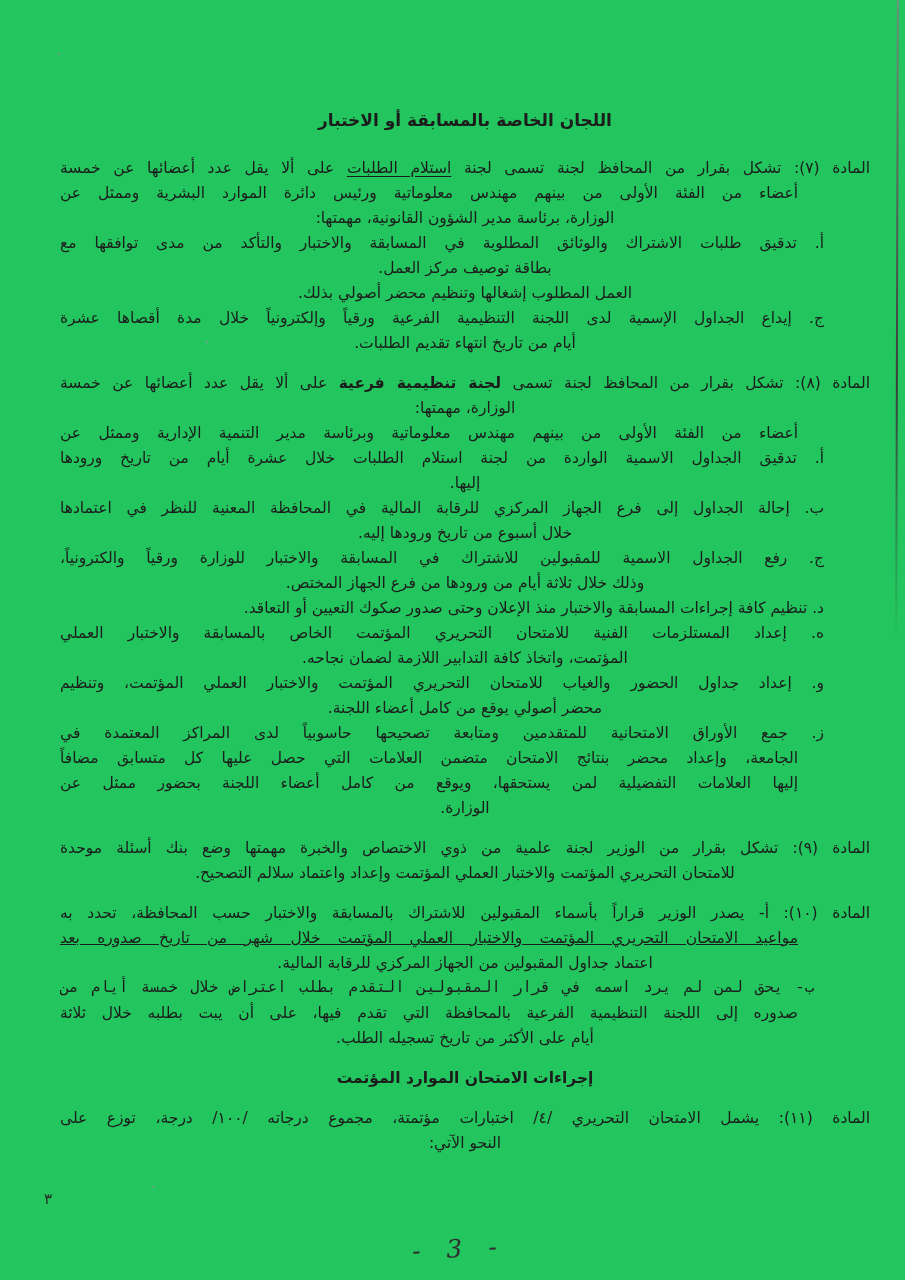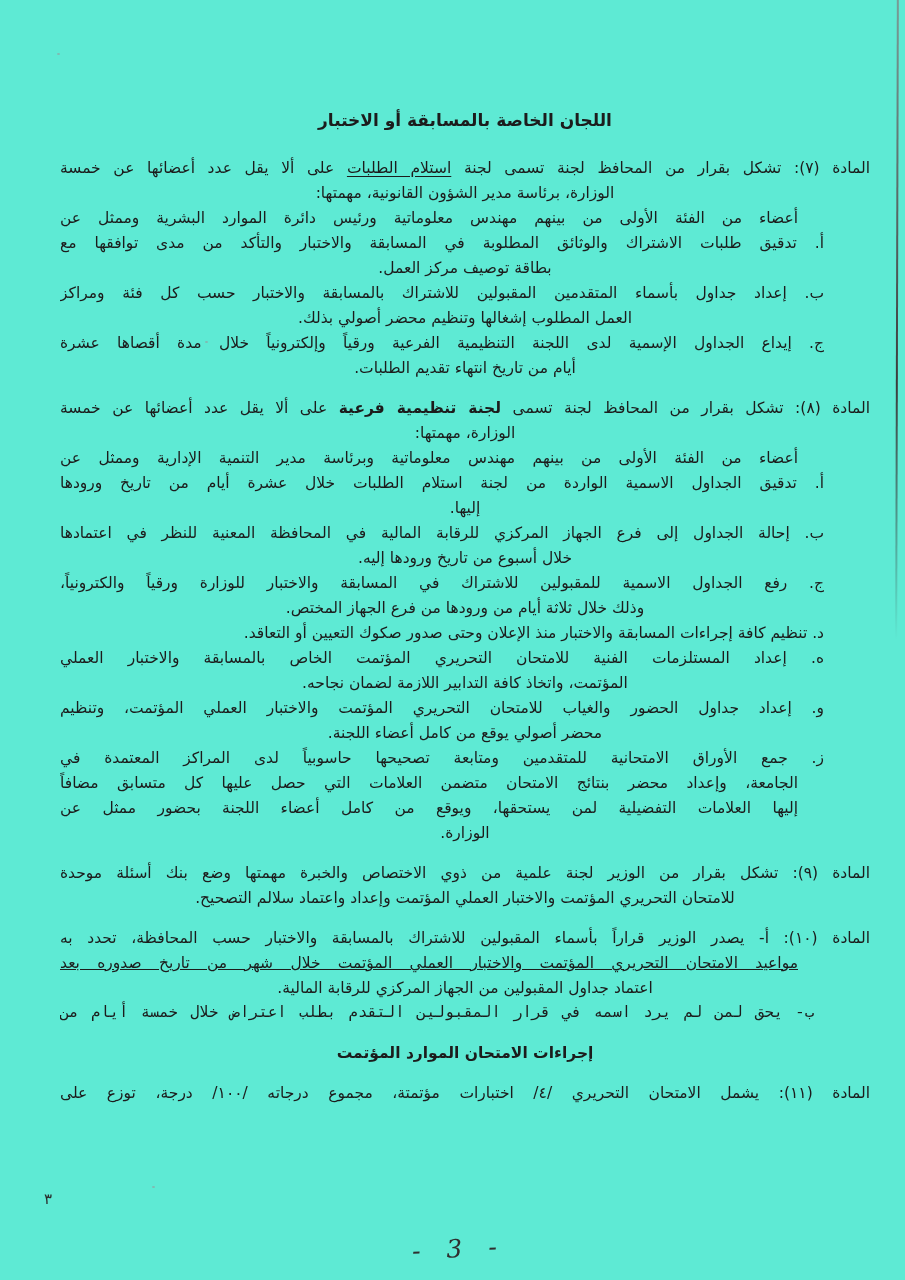--- a/index.html
+++ b/index.html
@@ -1,21 +1,21 @@
 <!DOCTYPE html>
 <html lang="ar" dir="rtl"><head>
 <meta charset="utf-8">
 <style>
   html, body { margin: 0; padding: 0; background: #e8e8e8; }
   .page {
     position: relative;
     width: 905px;
     height: 1280px;
     margin: 0 auto;
-    background: #5eead4;
+    background: #22c55e;
     overflow: hidden;
     direction: rtl;
     font-family: "DejaVu Sans", sans-serif;
     color: #1c1c1c;
   }
   .doc-title {
     position: absolute;
     top: 108px;
     right: 35px;
     width: 810px;
@@ -92,25 +92,24 @@
 
   <div class="speck" style="top:53px;  left:57px;"></div>
   <div class="speck" style="top:341px; left:205px;"></div>
   <div class="speck" style="top:1186px;left:152px;"></div>
 
   <div class="doc-title">اللجان الخاصة بالمسابقة أو الاختبار</div>
 
   <div class="doc-body">
       <div class="block">
         <div class="line a-full"><span>المادة (٧): تشكل بقرار من المحافظ لجنة تسمى لجنة </span><span class="seg-u">استلام الطلبات</span><span> على ألا يقل عدد أعضائها عن خمسة</span></div>
+        <div class="line a-full" style="padding-right: 72px;"><span>أعضاء من الفئة الأولى من بينهم مهندس معلوماتية ورئيس دائرة الموارد البشرية وممثل عن</span></div>
         <div class="line a-center"><span>الوزارة، برئاسة مدير الشؤون القانونية، مهمتها:</span></div>
-        <div class="line a-full" style="padding-right: 72px;"><span>أعضاء من الفئة الأولى من بينهم مهندس معلوماتية ورئيس دائرة الموارد البشرية وممثل عن</span></div>
         <div class="line a-full" style="padding-right: 46px;"><span>أ.  تدقيق طلبات الاشتراك والوثائق المطلوبة في المسابقة والاختبار والتأكد من مدى توافقها مع</span></div>
         <div class="line a-center"><span>بطاقة توصيف مركز العمل.</span></div>
-        <div class="line a-full" style="padding-right: 46px;"><span>ب. إعداد جداول بأسماء المتقدمين المقبولين للاشتراك بالمسابقة والاختبار حسب كل فئة ومراكز</span></div>
         <div class="line a-center"><span>العمل المطلوب إشغالها وتنظيم محضر أصولي بذلك.</span></div>
         <div class="line a-full" style="padding-right: 46px;"><span>ج. إيداع الجداول الإسمية لدى اللجنة التنظيمية الفرعية ورقياً وإلكترونياً خلال مدة أقصاها عشرة</span></div>
         <div class="line a-center"><span>أيام من تاريخ انتهاء تقديم الطلبات.</span></div>
       </div>
       <div class="block">
         <div class="line a-full"><span>المادة (٨): تشكل بقرار من المحافظ لجنة تسمى </span><span class="seg-b">لجنة تنظيمية فرعية</span><span> على ألا يقل عدد أعضائها عن خمسة</span></div>
         <div class="line a-center"><span>الوزارة، مهمتها:</span></div>
         <div class="line a-full" style="padding-right: 72px;"><span>أعضاء من الفئة الأولى من بينهم مهندس معلوماتية وبرئاسة مدير التنمية الإدارية وممثل عن</span></div>
         <div class="line a-full" style="padding-right: 46px;"><span>أ.  تدقيق الجداول الاسمية الواردة من لجنة استلام الطلبات خلال عشرة أيام من تاريخ ورودها</span></div>
         <div class="line a-center"><span>إليها.</span></div>
@@ -130,26 +129,29 @@
       </div>
       <div class="block">
         <div class="line a-full"><span>المادة (٩): تشكل بقرار من الوزير لجنة علمية من ذوي الاختصاص والخبرة مهمتها وضع بنك أسئلة موحدة</span></div>
         <div class="line a-center"><span>للامتحان التحريري المؤتمت والاختبار العملي المؤتمت وإعداد واعتماد سلالم التصحيح.</span></div>
       </div>
       <div class="block">
         <div class="line a-full"><span>المادة (١٠): أ- يصدر الوزير قراراً بأسماء المقبولين للاشتراك بالمسابقة والاختبار حسب المحافظة، تحدد به</span></div>
         <div class="line a-full" style="padding-right: 72px; text-decoration: underline;"><span>مواعيد الامتحان التحريري المؤتمت والاختبار العملي المؤتمت خلال شهر من تاريخ صدوره بعد</span></div>
         <div class="line a-center"><span>اعتماد جداول المقبولين من الجهاز المركزي للرقابة المالية.</span></div>
         <div class="line a-full" style="padding-right: 56px; font-family: Liberation Mono, monospace;"><span>ب- يحق لمن لم يرد اسمه في قرار المقبولين التقدم بطلب اعتراض خلال خمسة أيام من تاريخ</span></div>
+        <div class="line a-full" style="padding-right: 72px;"><span>صدوره إلى اللجنة التنظيمية الفرعية بالمحافظة التي تقدم فيها، على أن يبت بطلبه خلال ثلاثة</span></div>
+        <div class="line a-center"><span>أيام على الأكثر من تاريخ تسجيله الطلب.</span></div>
       </div>
       <div class="block">
         <div class="line a-center"><span class="seg-b">إجراءات الامتحان الموارد المؤتمت</span></div>
       </div>
       <div class="block">
         <div class="line a-full"><span>المادة (١١): يشمل الامتحان التحريري /٤/ اختبارات مؤتمتة، مجموع درجاته /١٠٠/ درجة، توزع على</span></div>
+        <div class="line a-center"><span>النحو الآتي:</span></div>
       </div>
     </div>
 
   <div class="page-num-side">٣</div>
 
   <div class="page-num-bottom">- 3 -</div>
 
 </div>
 
 </body></html>

